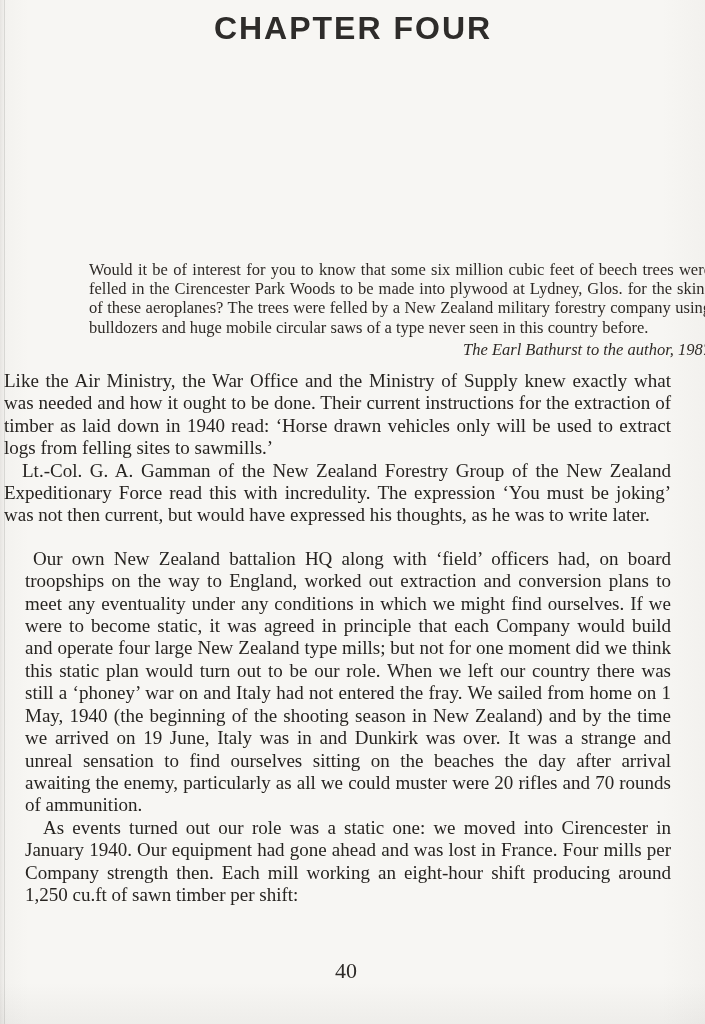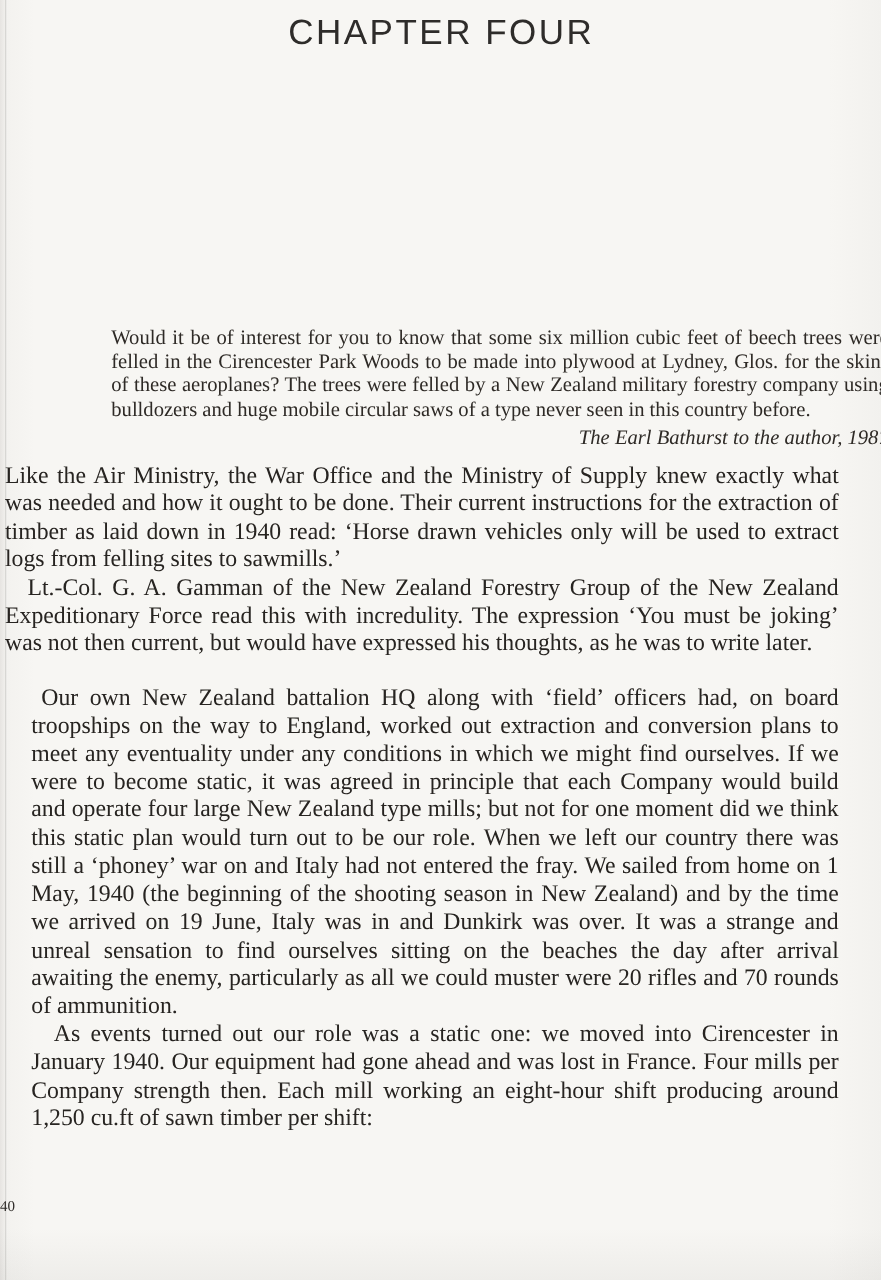--- a/index.html
+++ b/index.html
@@ -27,22 +27,22 @@
   }
   .header-block {
     position: absolute;
     top: 10px;
     left: 18px;
     width: 670px;
     text-align: center;
     font-family: "Liberation Sans", sans-serif;
   }
   .chapter-label {
-    font-size: 28px;
-    font-weight: 400;
+    font-size: 32px;
+    font-weight: 700;
     letter-spacing: 2px;
     color: #2e2c2a;
   }
   .chapter-title {
     margin-top: 9px;
     font-size: 42px;
     font-weight: 700;
     letter-spacing: -0.5px;
     color: #161412;
   }
@@ -86,23 +86,23 @@
     margin-top: 21px;
   }
   .quote-block .first {
     text-indent: 8px;
   }
   .page-number {
     position: absolute;
     top: 958px;
     left: 0;
     width: 692px;
-    text-align: left;
+    text-align: center;
     font-family: "Liberation Serif", serif;
-    font-size: 12px;
+    font-size: 22px;
     color: #2e2b28;
   }
 </style>
 </head>
 <body>
 
 <div class="page">
 
   <div class="scan-line"></div>
 

